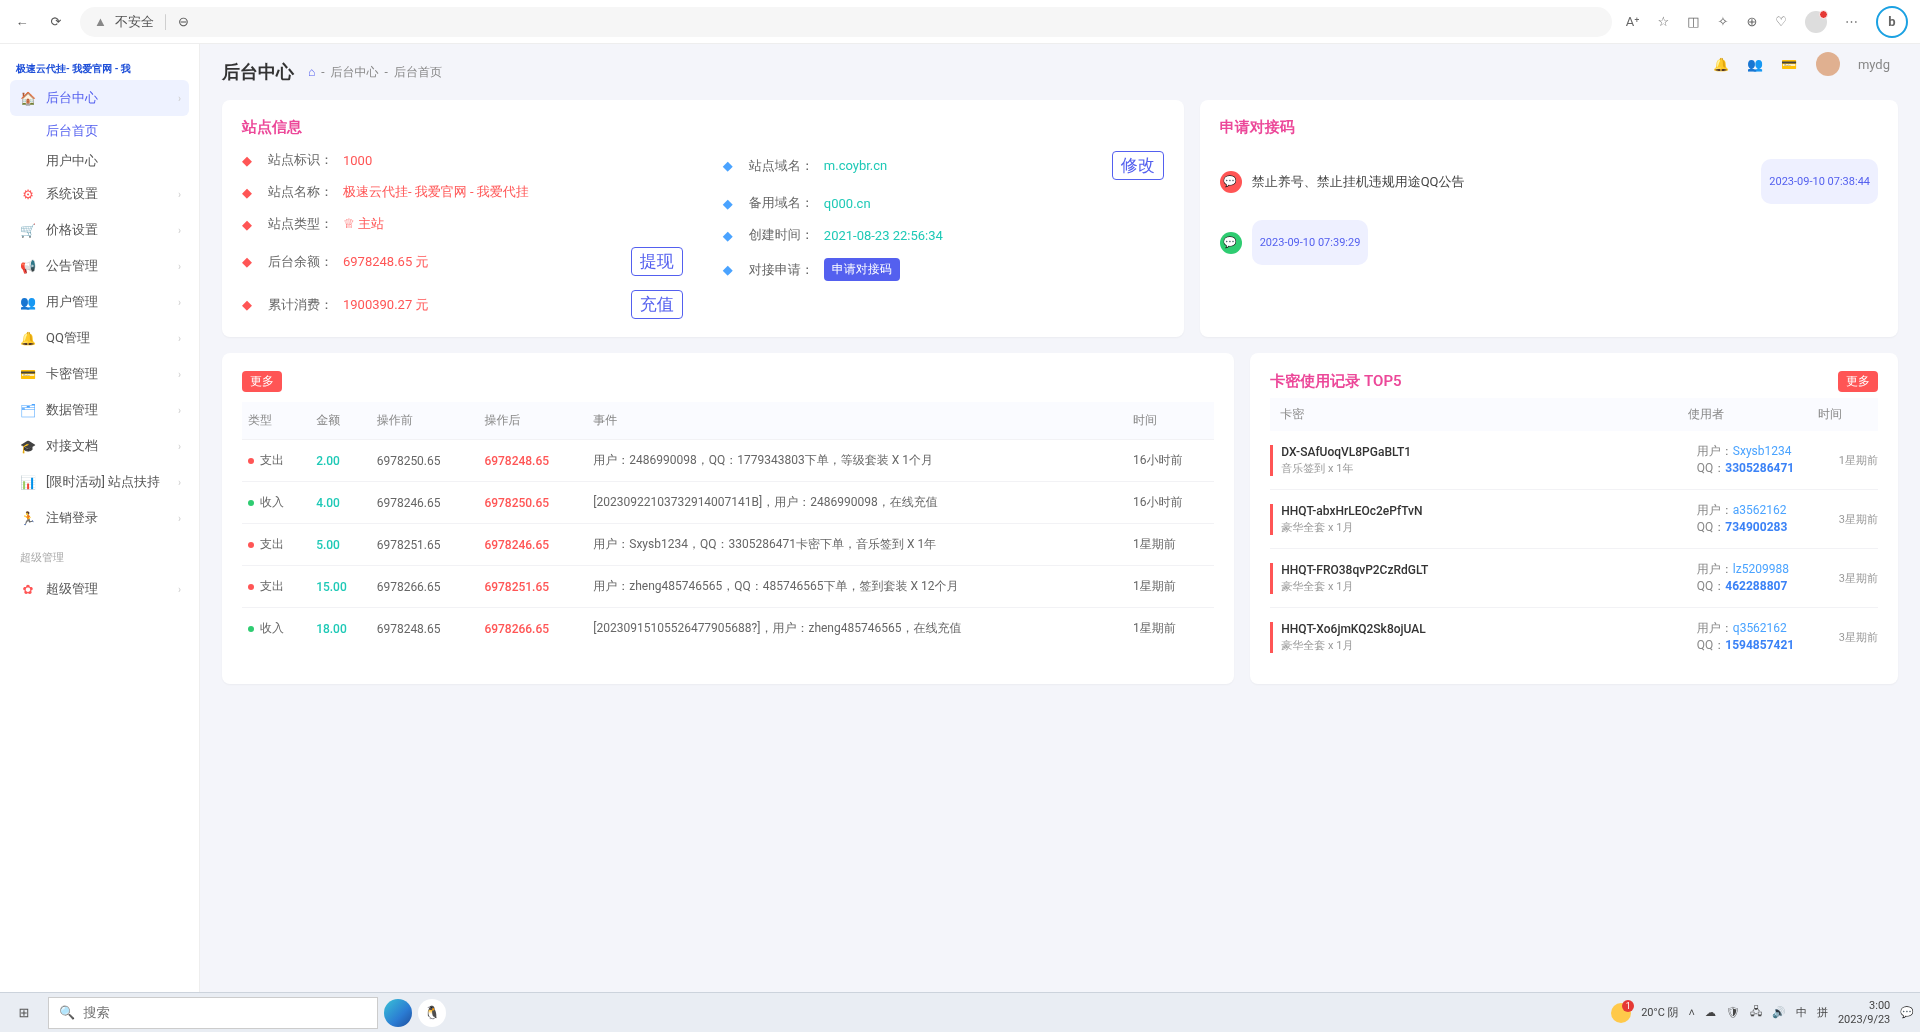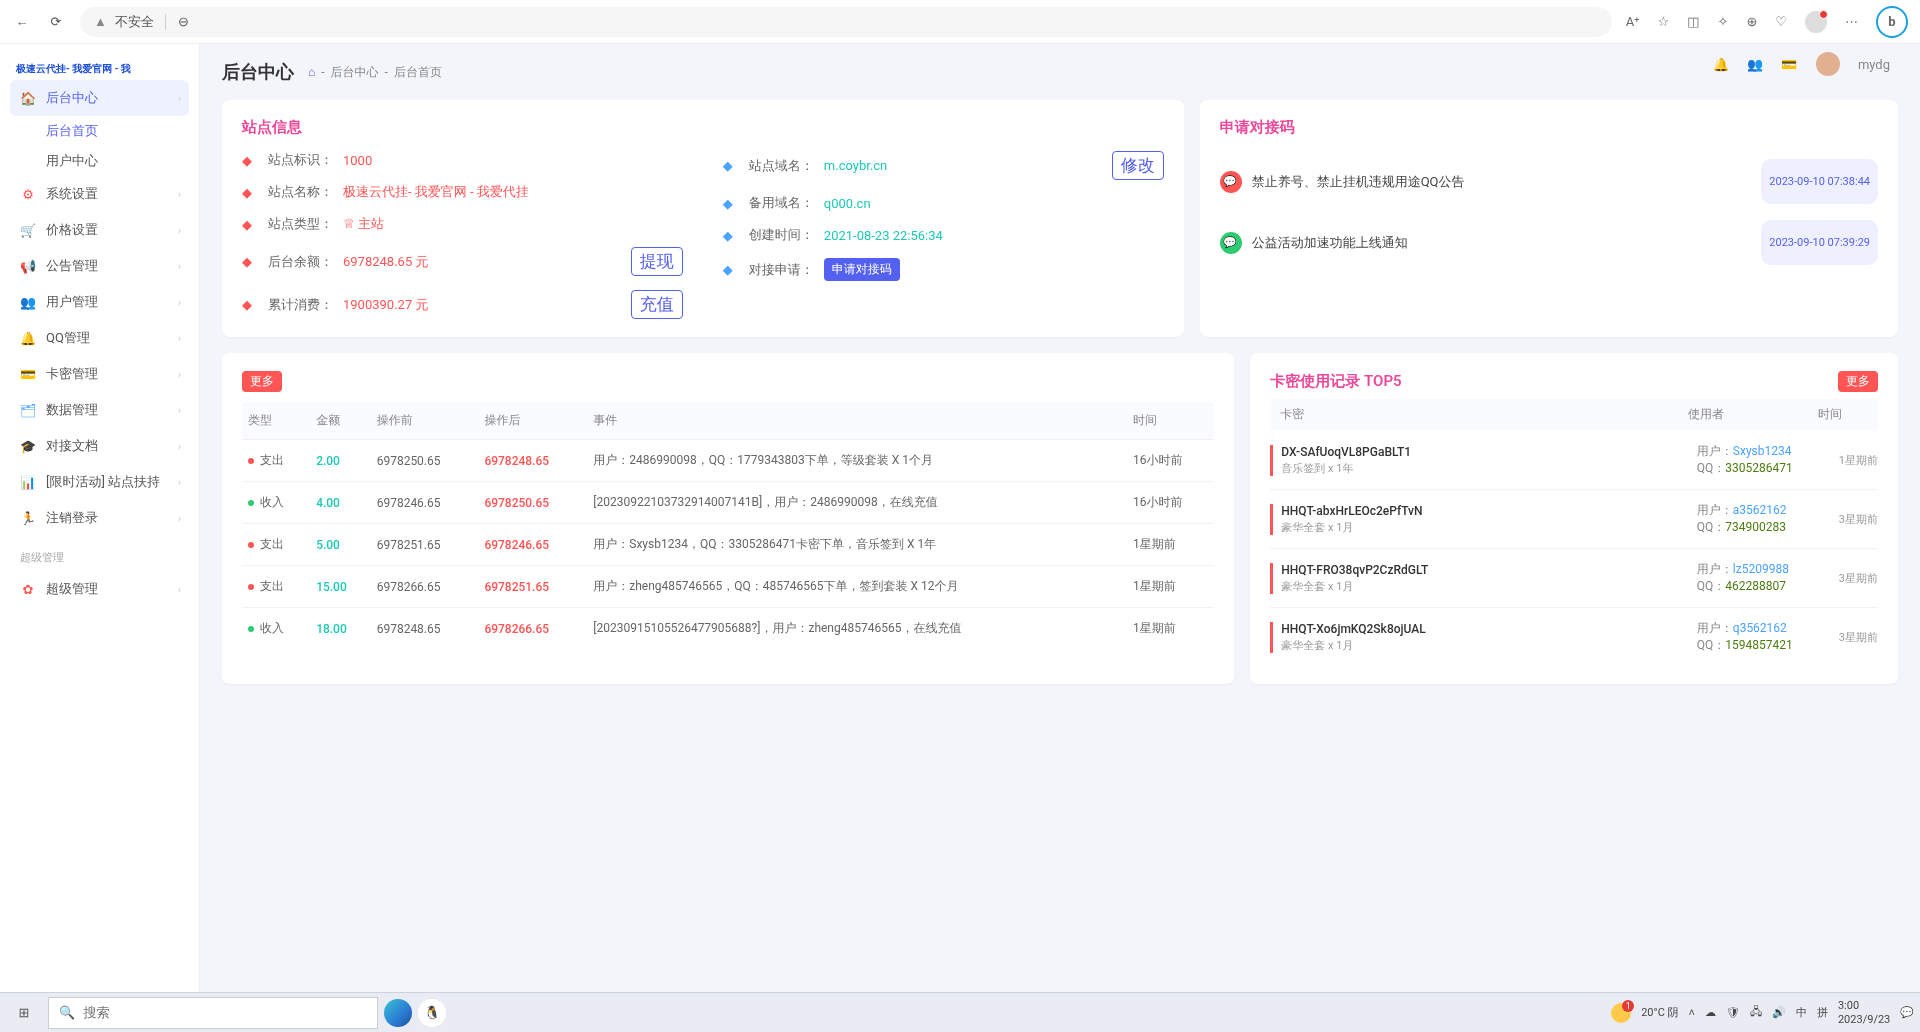--- a/index.html
+++ b/index.html
@@ -73,30 +73,30 @@
 .c-cyan{color:#1ec9b6;font-weight:500;}
 .c-red{color:#f55;font-weight:500;}
 
 .km-row{display:flex;align-items:center;padding:12px 0;border-top:1px solid #f2f2f5;font-size:12px;gap:12px;}
 .km-row:first-of-type{border-top:none;}
 .km-left{border-left:3px solid #f55;padding-left:8px;flex:1;}
 .km-code{color:#333;font-weight:500;}
 .km-desc{color:#999;font-size:11px;margin-top:2px;}
 .km-mid{width:130px;}
 .km-mid .u{color:#888;} .km-mid .link{color:#4aa3ff;}
-.km-mid .qq{color:#888;} .km-mid .qn{color:#4d7c0f;}
+.km-mid .qq{color:#888;} .km-mid .qn{color:#3b82f6;font-weight:bold;}
 .km-time{color:#999;font-size:11px;}
 
 
 .taskbar{position:fixed;bottom:0;left:0;right:0;height:40px;background:#e9edf3;display:flex;align-items:center;padding:0 6px;gap:6px;border-top:1px solid #ccd3dc;}
 .taskbar .start{width:36px;height:32px;display:flex;align-items:center;justify-content:center;}
 .taskbar .search-box{flex:0 0 330px;height:32px;background:#fff;border:1px solid #ccc;display:flex;align-items:center;padding:0 10px;gap:8px;}
 .taskbar .tray{margin-left:auto;display:flex;align-items:center;gap:10px;color:#444;font-size:11px;}
 .edge-ico{width:28px;height:28px;border-radius:50%;background:linear-gradient(135deg,#39c2d7,#2b7cd3 60%,#1e4e9c);}
-.clock{text-align:left;line-height:1.2;}
+.clock{text-align:right;line-height:1.2;}
 .weather-ico{position:relative;width:20px;height:20px;border-radius:50%;background:#ffc94a;}
 .weather-ico::after{content:'1';position:absolute;top:-3px;right:-3px;width:12px;height:12px;background:#e53935;color:#fff;border-radius:50%;font-size:9px;display:flex;align-items:center;justify-content:center;}
 </style>
 </head>
 <body>
 
 <div class="browser-bar">
   <span class="bbtn">←</span>
   <span class="bbtn">⟳</span>
   <div class="addr">
@@ -272,21 +272,20 @@
       <div class="card bulletin">
         <div class="card-title">申请对接码</div>
         <div id="bul-list">
             <div class="bul-item">
               <span class="bic red">💬</span>
               <span class="txt">禁止养号、禁止挂机违规用途QQ公告</span>
               <span class="bul-date">2023-09-10 07:38:44</span>
             </div>
             <div class="bul-item">
               <span class="bic green">💬</span>
-              <span class="txt">公益活动加速功能上线通知</span>
               <span class="bul-date">2023-09-10 07:39:29</span>
             </div>
           </div>
       </div>
     </div>
 
     <div class="row">
       <div class="card log-card">
         <div style="display:flex;align-items:center;margin-bottom:10px;">
           <button class="btn-red">更多</button>

